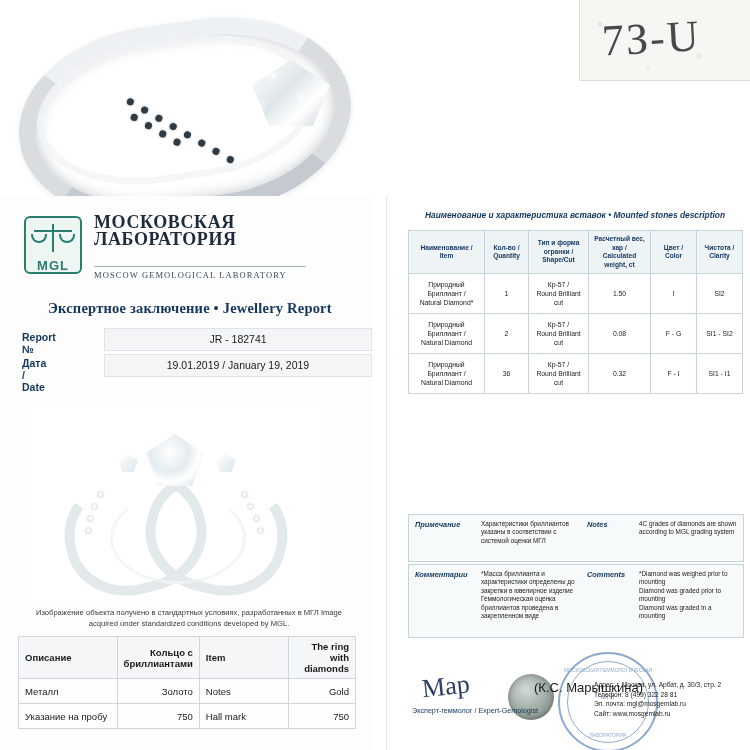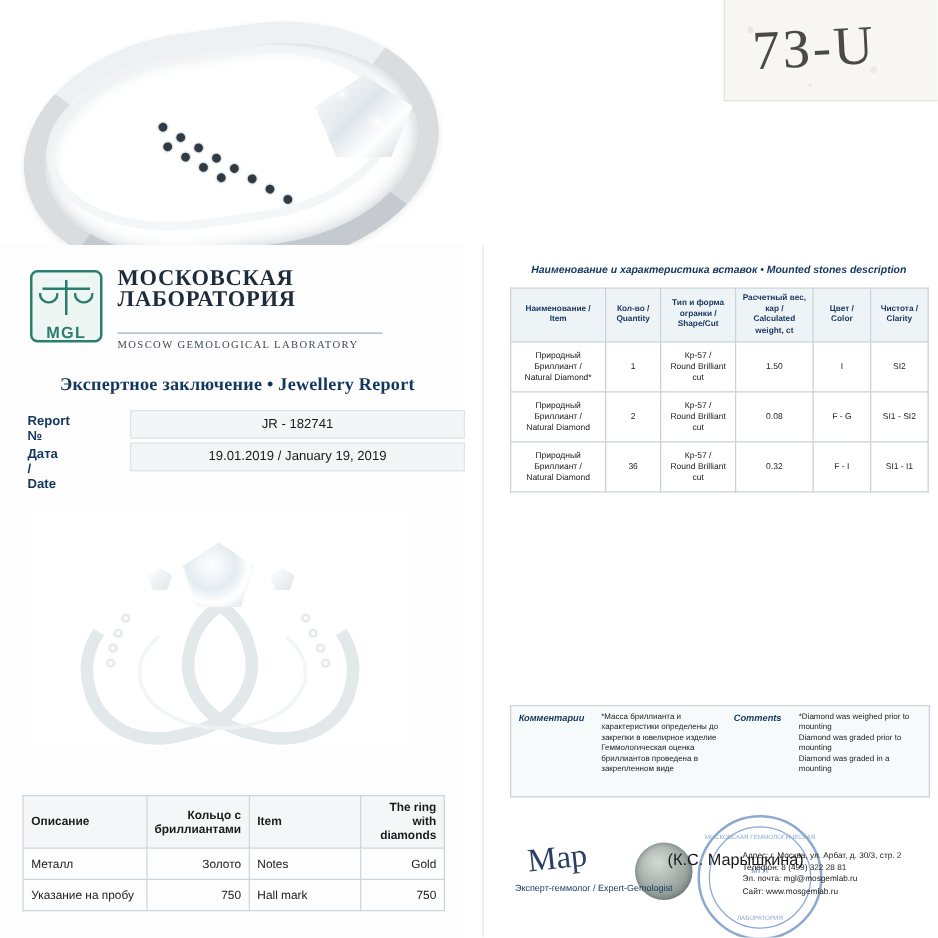--- a/index.html
+++ b/index.html
@@ -383,20 +383,22 @@
       <div class="melee" style="left:72px;top:84px"></div>
       <div class="melee" style="left:66px;top:96px"></div>
       <div class="melee" style="left:62px;top:108px"></div>
       <div class="melee" style="left:60px;top:120px"></div>
       <div class="melee" style="left:216px;top:84px"></div>
       <div class="melee" style="left:222px;top:96px"></div>
       <div class="melee" style="left:228px;top:108px"></div>
       <div class="melee" style="left:232px;top:120px"></div>
     </div>
 
+    <div class="caption">Изображение объекта получено в стандартных условиях, разработанных в МГЛ
+Image acquired under standardized conditions developed by MGL.</div>
 
     <table class="tbl-left">
       <tbody>
           <tr>
         <td class="lbl">Описание</td>
         <td class="v1">Кольцо с бриллиантами</td>
         <td class="lbl2">Item</td>
         <td class="v2">The ring with diamonds</td>
       </tr>
       <tr>
@@ -469,20 +471,26 @@
         <td>36</td>
         <td style="white-space:pre-line">Кр-57 /
 Round Brilliant cut</td>
         <td>0.32</td>
         <td>F - I</td>
         <td>SI1 - I1</td>
       </tr>
     </tbody>
       </table>
 
+    <div class="note-box" style="top:318px;height:46px">
+      <div class="note-ru-lbl">Примечание</div>
+      <div class="note-ru-txt">Характеристики бриллиантов указаны в соответствии с системой оценки МГЛ</div>
+      <div class="note-en-lbl">Notes</div>
+      <div class="note-en-txt">4C grades of diamonds are shown according to MGL grading system</div>
+    </div>
 
     <div class="note-box" style="top:368px;height:72px">
       <div class="note-ru-lbl">Комментарии</div>
       <div class="note-ru-txt" style="white-space:pre-line">*Масса бриллианта и характеристики определены до закрепки в ювелирное изделие
 Геммологическая оценка бриллиантов проведена в закрепленном виде</div>
       <div class="note-en-lbl">Comments</div>
       <div class="note-en-txt" style="white-space:pre-line">*Diamond was weighed prior to mounting
 Diamond was graded prior to mounting
 Diamond was graded in a mounting</div>
     </div>

